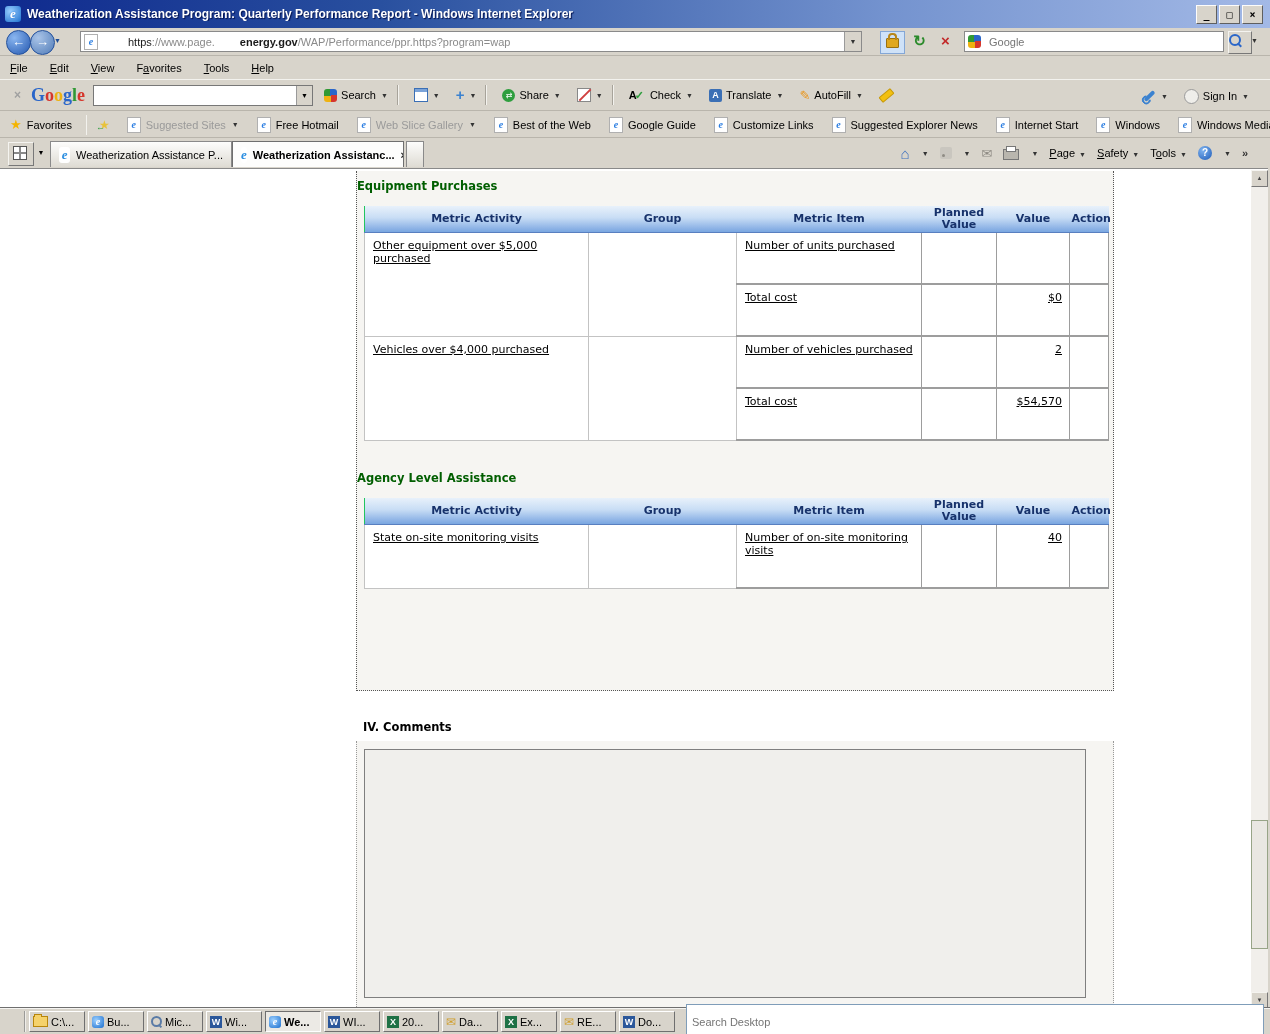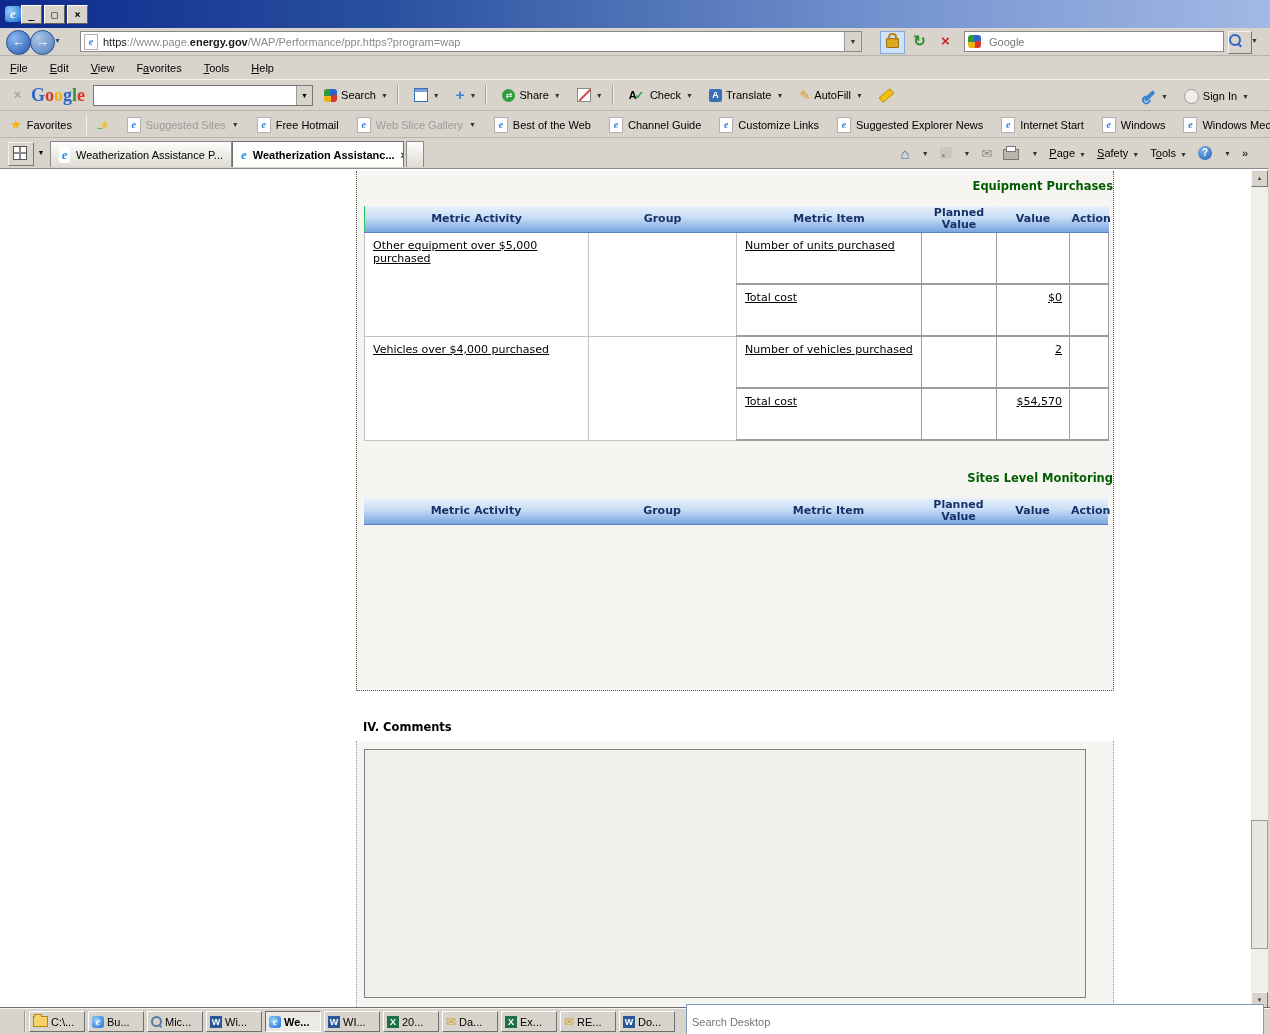--- a/index.html
+++ b/index.html
@@ -26,21 +26,21 @@
     line-height:21px;font-size:13px;border:1px solid #23509c;
     background:radial-gradient(circle at 32% 30%,#8ab6f0,#2458b0);}
   .navbtn.fwd{background:radial-gradient(circle at 32% 30%,#a9c4e8,#517cb8);}
   .nav-dd{position:absolute;left:54px;top:9px;font-size:7px;color:#1d4c96;}
   .addr-field{position:absolute;left:80px;top:3px;width:782px;height:21px;background:#fff;
     border:1px solid #8a8a8a;display:flex;align-items:center;padding-left:3px;box-sizing:border-box;}
   .iepage{display:inline-block;width:12px;height:14px;background:#fff;border:1px solid #b0b0b0;
     font-family:"Liberation Serif",serif;font-style:italic;font-weight:bold;color:#2a7de1;
     font-size:10px;line-height:13px;text-align:center;}
   .url{flex:1;margin-left:5px;white-space:nowrap;overflow:hidden;font-size:11px;}
-  .u-gray{color:#8a8a8a;} .u-dark{color:#1a1a1a;} .u-bold{font-weight:bold;}
+  .u-gray{color:#8a8a8a;} .u-dark{color:#1a1a1a;margin-left:25px;} .u-bold{font-weight:bold;}
   .dd-sq{width:16px;height:19px;background:#d8d4cb;border-left:1px solid #9a9a9a;text-align:center;
     line-height:19px;font-size:7px;color:#333;}
   .abtn{position:absolute;top:3px;height:21px;width:23px;text-align:center;line-height:20px;}
   .lockbtn{left:880px;background:#cfe2f8;border:1px solid #84a7d6;}
   .padlock{display:inline-block;width:11px;height:8px;background:#e0a81f;border:1px solid #9a7110;
     border-radius:1px;position:relative;top:2px;}
   .padlock:before{content:"";position:absolute;top:-6px;left:1px;width:5px;height:5px;
     border:2px solid #b8871a;border-bottom:none;border-radius:4px 4px 0 0;}
   .refreshbtn{left:908px;color:#2c8b2c;font-weight:bold;font-size:15px;}
   .stopbtn{left:934px;color:#c22a2a;font-weight:bold;font-size:15px;}
@@ -136,21 +136,21 @@
   .content{position:absolute;left:0;top:168px;width:1268px;height:840px;background:#fff;border-top:1px solid #8a8a8a;
     box-sizing:border-box;}
   .vscroll{position:absolute;right:0;top:1px;width:17px;height:839px;background:#f1efeb;}
   .vsbtn{position:absolute;left:0;width:17px;height:17px;background:#d8d4cb;border:1px solid;
     border-color:#f5f4f0 #787878 #787878 #f5f4f0;font-size:6px;color:#444;text-align:center;line-height:15px;box-sizing:border-box;}
   .vsup{top:0;} .vsdown{bottom:0;}
   .vsthumb{position:absolute;left:0;top:650px;width:17px;height:129px;background:#e9e7e2;
     border:1px solid #97a487;box-sizing:border-box;}
   .section1{position:absolute;left:356px;top:2px;width:758px;height:520px;background:#f6f5f2;
     border-left:1px dotted #555;border-right:1px dotted #555;border-bottom:1px dotted #555;box-sizing:border-box;}
-  .sec-title{color:#005e00;font-weight:bold;font-size:11.5px;text-align:right;
+  .sec-title{color:#005e00;font-weight:bold;font-size:11.5px;text-align:left;
     font-family:"DejaVu Sans",sans-serif;padding-top:8px;}
   .sec-title.second{padding-top:30px;}
   table.ptable{border-collapse:collapse;table-layout:fixed;width:744px;margin:13px 0 0 7px;background:#22c55e;
     font-family:"DejaVu Sans",sans-serif;font-size:11px;}
   .ptable th{height:26px;background:linear-gradient(#e8f1fb 0%,#c8ddf5 45%,#8fb4e6 85%,#79a6e0 100%);
     color:#17326b;font-weight:bold;font-size:11px;line-height:12px;border-bottom:1px solid #587fc0;padding:0 2px;}
   .ptable td{vertical-align:top;padding:6px 8px;background:#fff;text-decoration:underline;}
   td.c-act,td.c-grp{border:1px solid #c3c3c3;}
   td.c-item,td.c-pln,td.c-val,td.c-axn{border:1px solid #9d9d9d;border-bottom-width:2px;}
   td.c-val{text-align:right;padding-right:7px;}
@@ -183,20 +183,21 @@
   .taskbtn .ie-e{width:12px;height:12px;line-height:12px;font-size:10px;flex:none;
     background:radial-gradient(circle at 35% 35%,#9cd0ff,#1c6fce);color:#fff;}
   .sdesk{width:578px;height:36px;background:#fff;border:1px solid #7f9db9;margin-left:8px;
     font-size:11px;padding:0 5px;box-sizing:border-box;font-family:"Liberation Sans",sans-serif;color:#555;}
 </style>
 </head>
 <body>
 
 <div class="titlebar">
   <span class="ie-e">e</span>
+  <span class="title-text">Weatherization Assistance Program: Quarterly Performance Report - Windows Internet Explorer</span>
   <span class="winbtns">
     <button class="winbtn">_</button>
     <button class="winbtn">□</button>
     <button class="winbtn">×</button>
   </span>
 </div>
 
 <div class="addrbar">
   <div class="navbtn" style="left:6px;">←</div>
   <div class="navbtn fwd" style="left:30px;">→</div>
@@ -309,21 +310,21 @@
       <span class="iepage">e</span>
       <span>Web Slice Gallery</span>
       <span class="dd">▼</span>
     </span>
   <span class="favlink">
       <span class="iepage">e</span>
       <span>Best of the Web</span>
     </span>
   <span class="favlink">
       <span class="iepage">e</span>
-      <span>Channel Guide</span>
+      <span>Google Guide</span>
     </span>
   <span class="favlink">
       <span class="iepage">e</span>
       <span>Customize Links</span>
     </span>
   <span class="favlink">
       <span class="iepage">e</span>
       <span>Suggested Explorer News</span>
     </span>
   <span class="favlink">
@@ -417,40 +418,48 @@
       </tr>
       <tr class="rh-eq">
         <td class="c-item">Total cost</td>
         <td class="c-pln"></td>
         <td class="c-val">$54,570</td>
         <td class="c-axn"></td>
       </tr>
     </tbody>
       </table>
 
-    <div class="sec-title second">Sites Level Monitoring</div>
+    <div class="sec-title second">Agency Level Assistance</div>
 
     <table class="ptable">
       <colgroup>
           <col style="width:224px">
           <col style="width:148px">
           <col style="width:185px">
           <col style="width:75px">
           <col style="width:73px">
           <col style="width:39px">
         </colgroup>
       <tbody>
           <tr>
         <th>Metric Activity</th>
         <th>Group</th>
         <th>Metric Item</th>
         <th>Planned Value</th>
         <th>Value</th>
         <th>Action</th>
       </tr>
+      <tr class="rh-ag">
+        <td class="c-act">State on-site monitoring visits</td>
+        <td class="c-grp"></td>
+        <td class="c-item">Number of on-site monitoring visits</td>
+        <td class="c-pln"></td>
+        <td class="c-val">40</td>
+        <td class="c-axn"></td>
+      </tr>
     </tbody>
       </table>
   </div>
 
   <div class="comments-h">IV. Comments</div>
   <div class="comments-box">
     <textarea disabled="" style=""></textarea>
   </div>
 
   <div class="vscroll">

